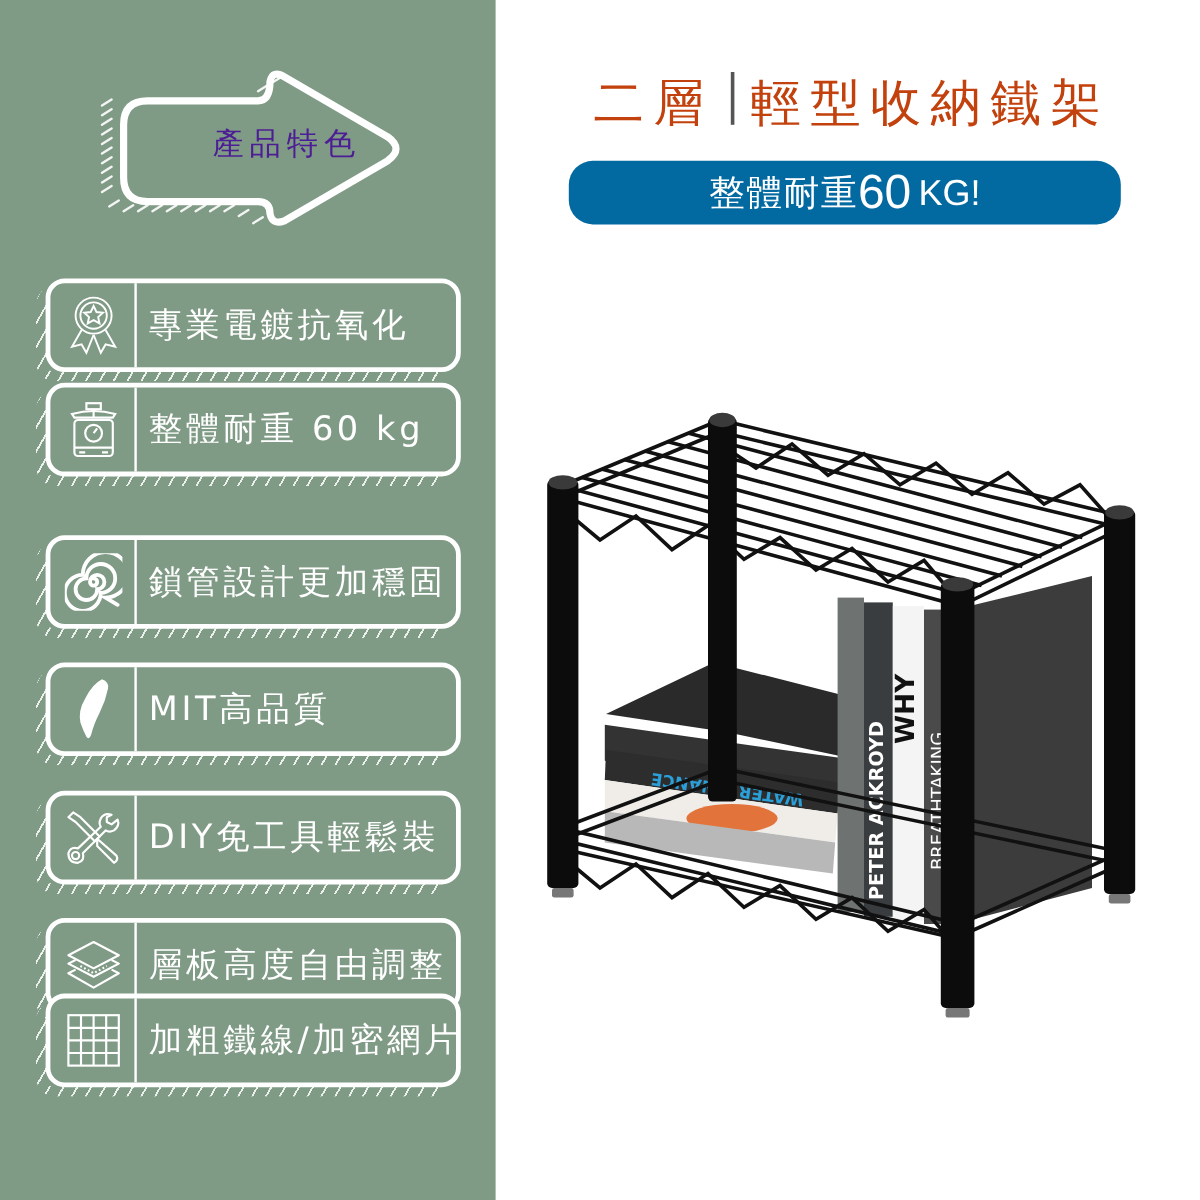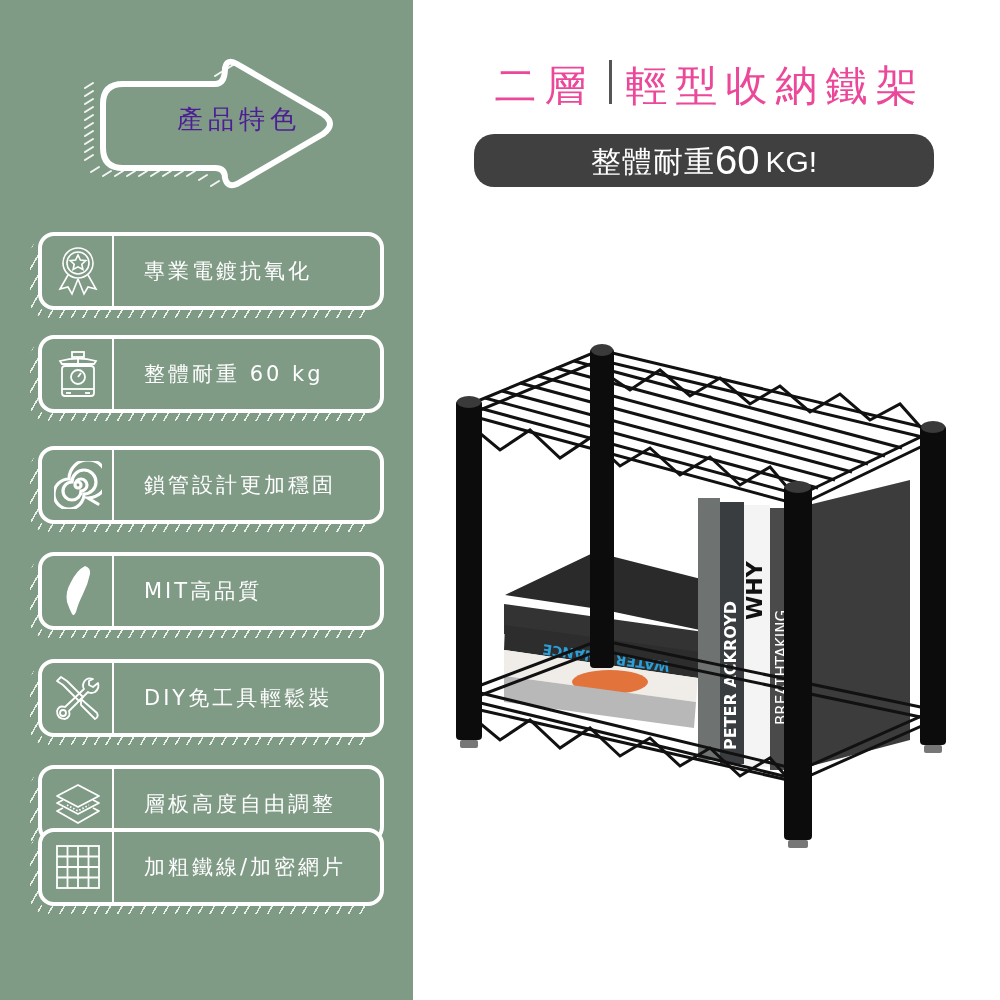--- a/index.html
+++ b/index.html
@@ -41,32 +41,32 @@
   }
   .feature .divider {
     position: absolute; left: 70px; top: 0; width: 2px; height: 70px; background: #ffffff;
   }
   .feature .icon {
     position: absolute; left: 10px; top: 9px; width: 52px; height: 52px;
     display: flex; align-items: center; justify-content: center;
   }
   .feature .label {
     position: absolute; left: 82px; top: 0; height: 70px; line-height: 70px;
-    color: #ffffff; font-size: 21px; letter-spacing: 3px; white-space: nowrap; margin-left: 20px;
+    color: #ffffff; font-size: 28px; letter-spacing: 3px; white-space: nowrap;
   }
 
   
   .title {
     position: absolute; left: 470px; top: 58px; width: 480px; text-align: center;
-    color: #ec4899; font-size: 42px; letter-spacing: 8px; white-space: nowrap;
+    color: #c2410c; font-size: 42px; letter-spacing: 8px; white-space: nowrap;
   }
   .title .sep { display: inline-block; width: 3px; height: 44px; background: #555555; vertical-align: -4px; margin: 0 14px; }
   .subtitle-pill {
     position: absolute; left: 474px; top: 134px; width: 460px; height: 53px;
-    background: #404040; border-radius: 20px;
+    background: #0369a1; border-radius: 20px;
     color: #ffffff; text-align: center; line-height: 53px; white-space: nowrap;
   }
   .subtitle-pill .cjk { font-size: 30px; letter-spacing: 1px; }
   .subtitle-pill .num { font-family: "Liberation Sans", sans-serif; font-size: 40px; vertical-align: -2px; }
   .subtitle-pill .unit { font-family: "Liberation Sans", sans-serif; font-size: 30px; margin-left: 6px; }
 
   .product-image { position: absolute; left: 440px; top: 330px; width: 520px; height: 530px; }
 </style>
 </head>
 <body>
@@ -117,21 +117,21 @@
           <path d="M24 10 l2.4 5 5.4 0.6 -4 3.6 1.1 5.3 -4.9 -2.7 -4.9 2.7 1.1 -5.3 -4 -3.6 5.4 -0.6z"></path>
           <path d="M14 30 L6 44 L14 42 L18 49 L24 34"></path>
           <path d="M34 30 L42 44 L34 42 L30 49 L24 34"></path>
         </svg>
       </div>
       <div class="divider"></div>
       <div class="label">專業電鍍抗氧化</div>
     </div>
   </div>
 
-  <div class="feature" style="top:335px;text-align:center;">
+  <div class="feature" style="top:319px;text-align:center;">
     <div class="hatch"></div>
     <div class="box">
       <div class="icon">
         <svg width="44" height="52" viewBox="0 0 44 52" fill="none" stroke="#fff" stroke-width="1.8">
           <rect x="16" y="4" width="12" height="5"></rect>
           <path d="M4 13 Q22 8 40 13 L38 16 L6 16 Z"></path>
           <line x1="22" y1="9" x2="22" y2="16"></line>
           <rect x="6" y="18" width="32" height="30" rx="3"></rect>
           <circle cx="22" cy="29" r="7"></circle>
           <line x1="22" y1="29" x2="25" y2="25"></line>

